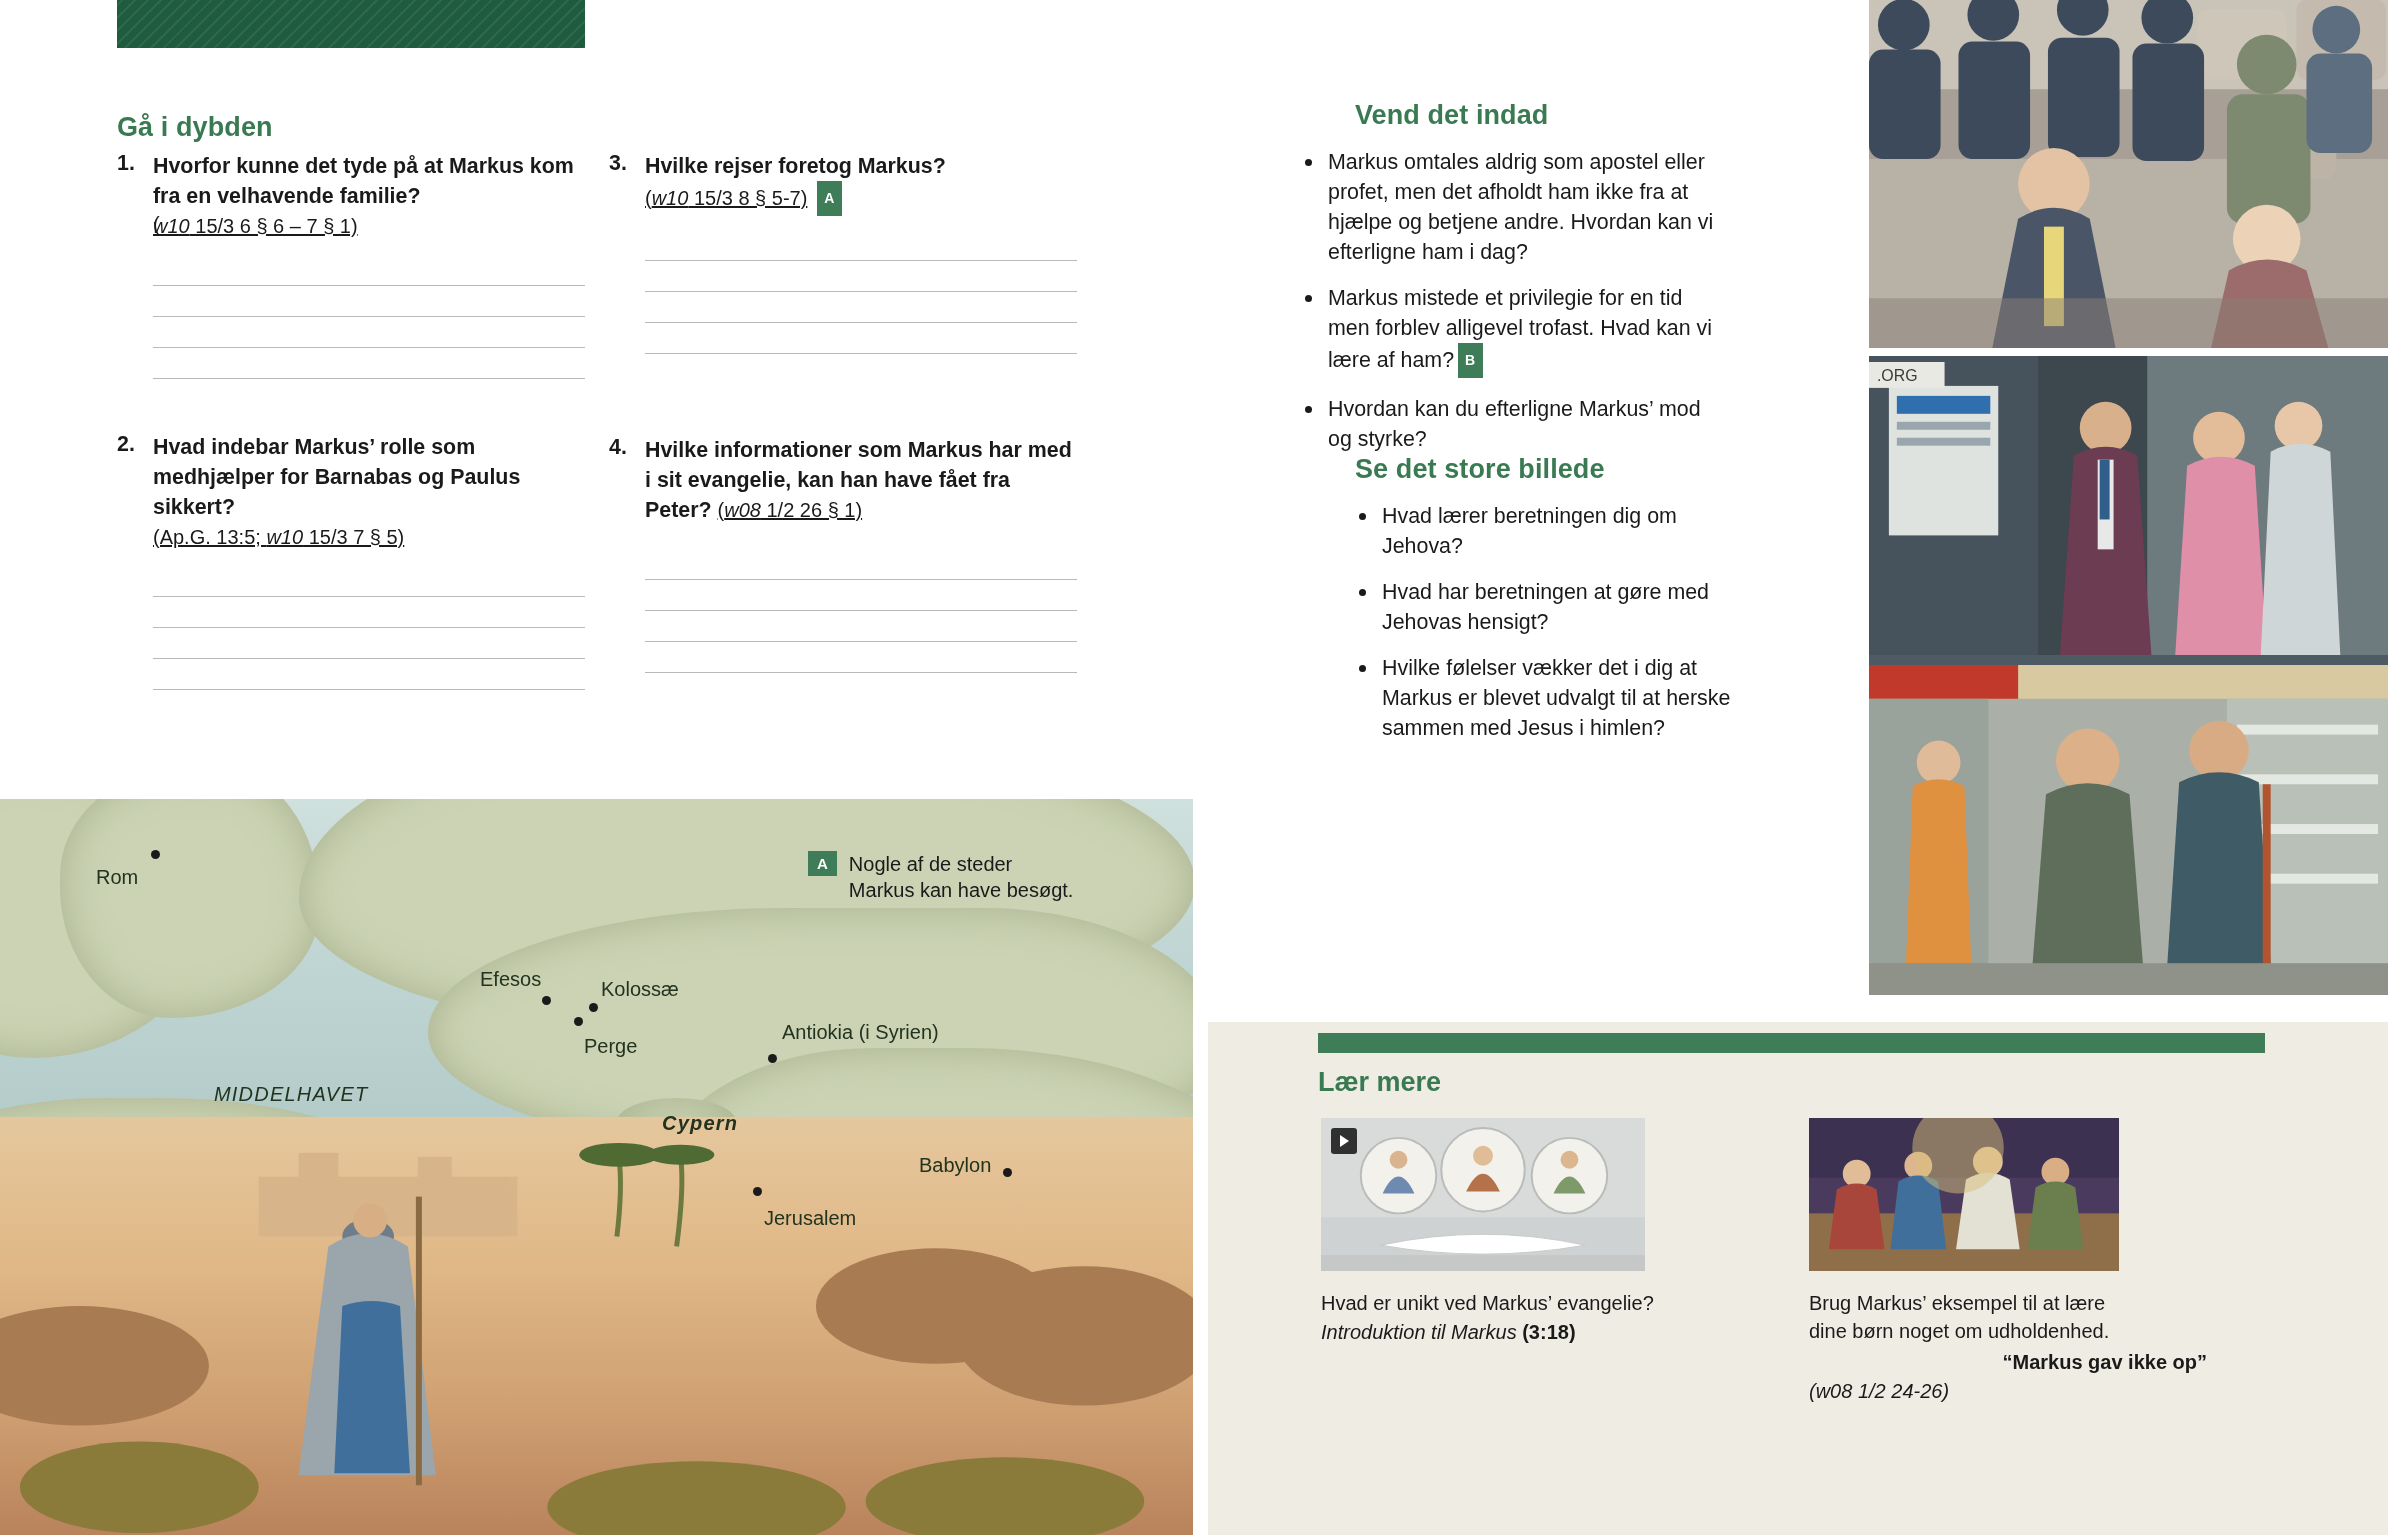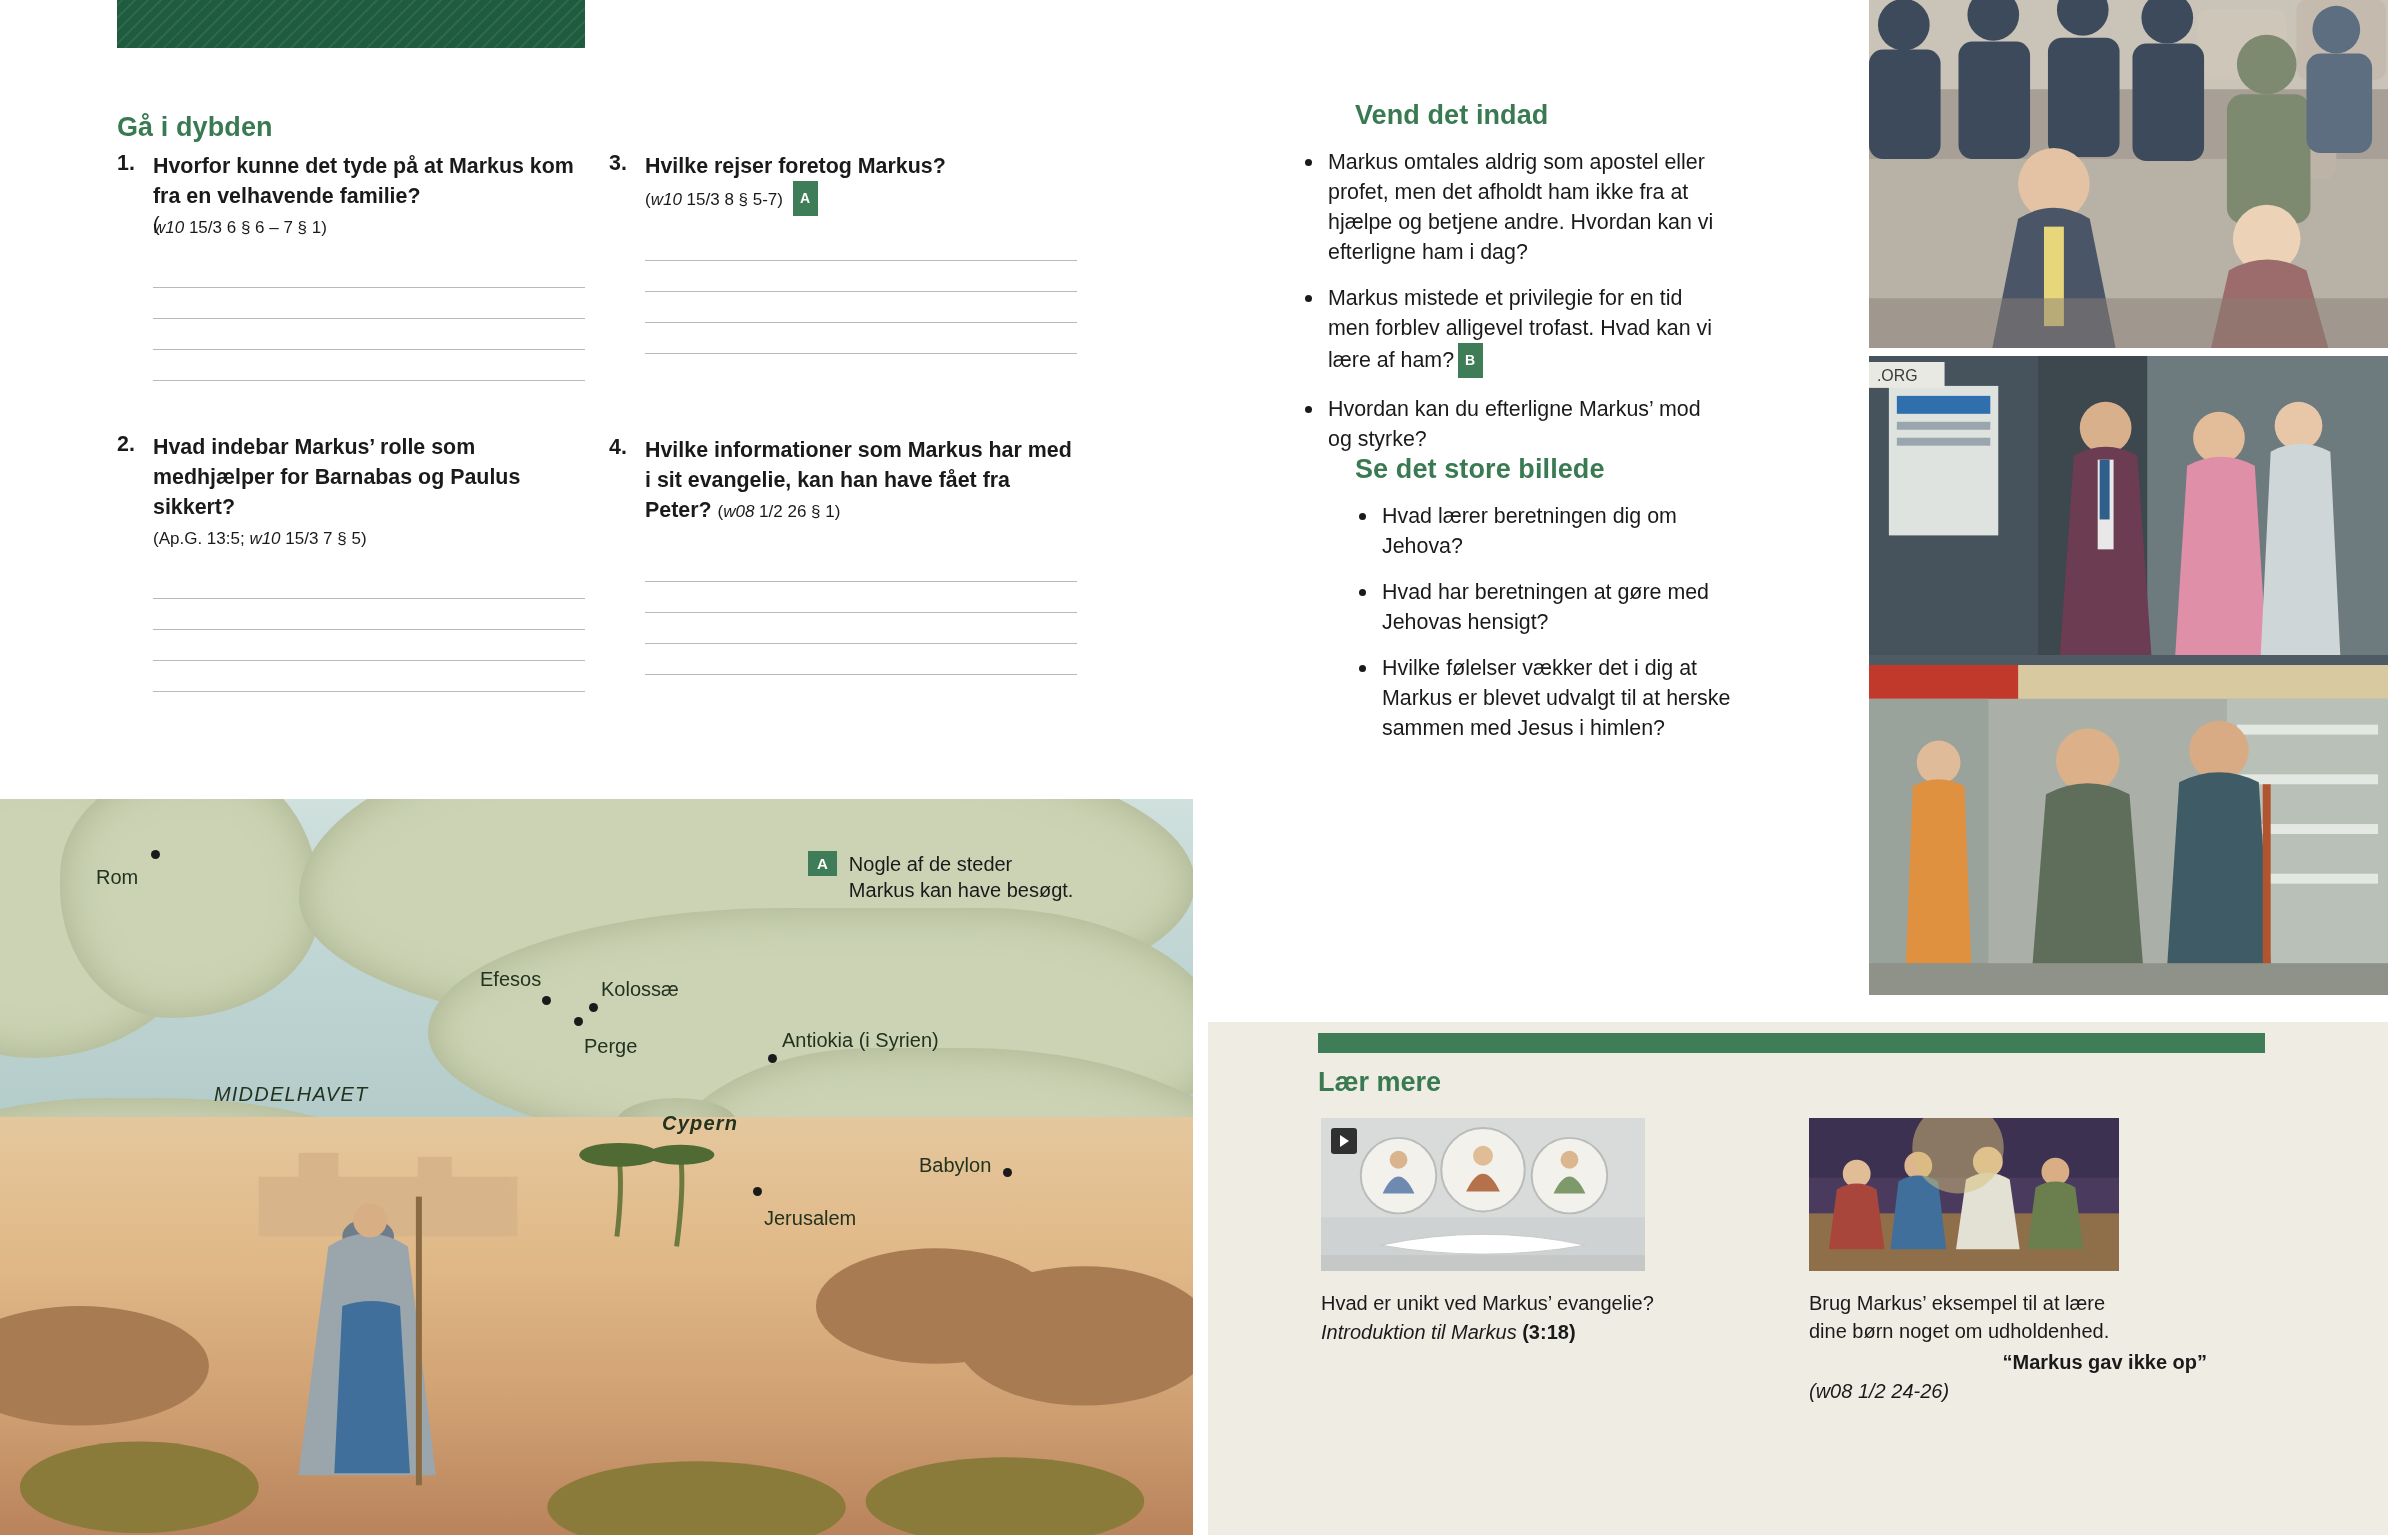--- a/index.html
+++ b/index.html
@@ -52,23 +52,24 @@
     font-weight: bold;
     color: #1a1a1a;
   }
   .qbody {
     margin-left: 36px;
     font-size: 21.4px;
     line-height: 30px;
   }
   .qbody b { font-weight: bold; }
   .cite {
-    font-size: 17px;
+    font-size: 20px;
     font-weight: normal;
     line-height: 30px;
+    text-decoration: underline;
   }
   .cite i { font-style: italic; }
   .ruled { margin-left: 36px; margin-top: 14px; }
   .rule {
     border-bottom: 1.3px solid #b9b9b9;
     height: 30px;
   }
   .tagbox {
     display: inline-block;
     background: #3f7d58;
@@ -493,21 +494,21 @@
 
   <div class="maplabel" style="left:480px; top:169px;">Efesos</div>
   <div class="dot" style="left:542px; top:197px;"></div>
 
   <div class="maplabel" style="left:601px; top:179px;">Kolossæ</div>
   <div class="dot" style="left:589px; top:204px;"></div>
 
   <div class="maplabel" style="left:584px; top:236px;">Perge</div>
   <div class="dot" style="left:574px; top:218px;"></div>
 
-  <div class="maplabel" style="left:782px; top:230px;">Antiokia (i Syrien)</div>
+  <div class="maplabel" style="left:782px; top:222px;">Antiokia (i Syrien)</div>
   <div class="dot" style="left:768px; top:255px;"></div>
 
   <div class="maplabel ital" style="left:662px; top:313px;font-weight:bold;">Cypern</div>
 
   <div class="maplabel" style="left:919px; top:355px;">Babylon</div>
   <div class="dot" style="left:1003px; top:369px;"></div>
 
   <div class="maplabel" style="left:764px; top:408px;">Jerusalem</div>
   <div class="dot" style="left:753px; top:388px;"></div>
 </div>

